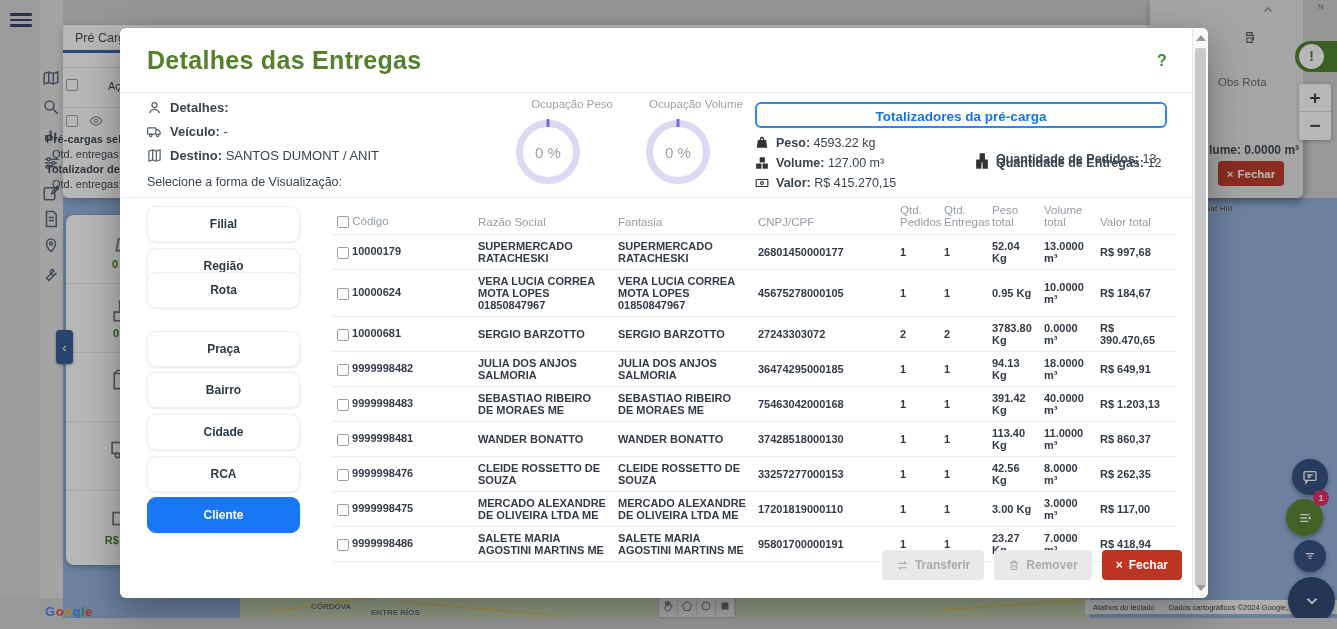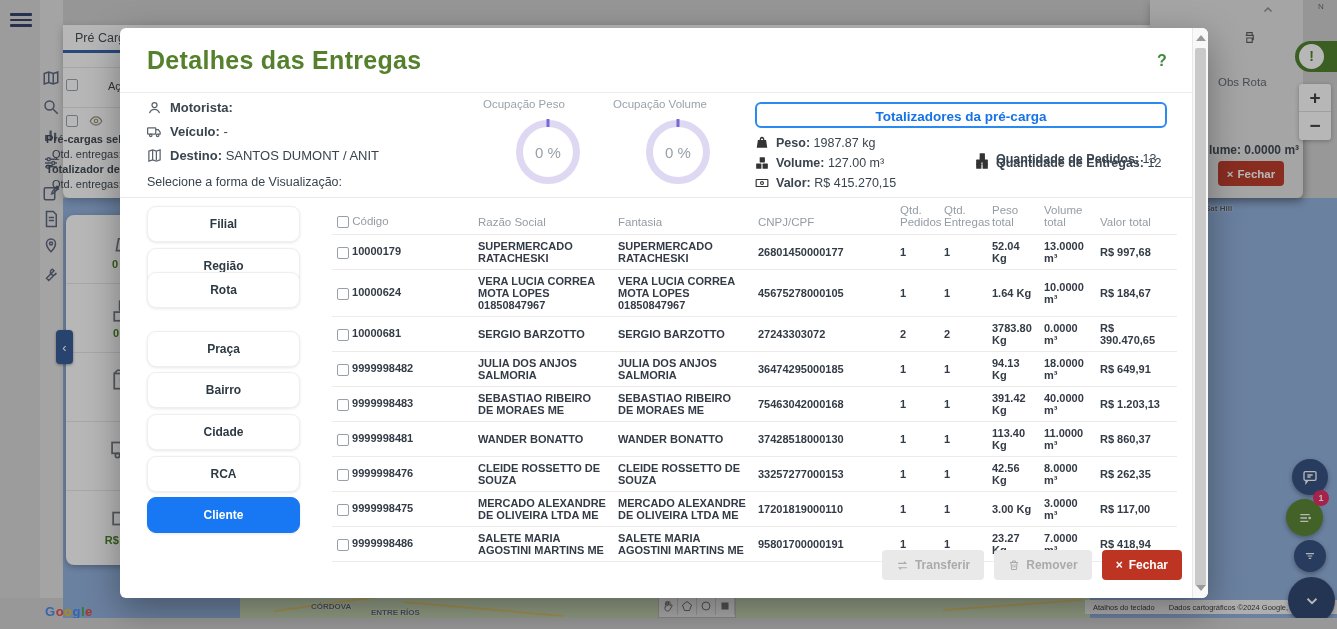--- a/index.html
+++ b/index.html
@@ -63,21 +63,21 @@
 
   
   .overlay{position:absolute;inset:0;background:rgba(30,30,30,.32);z-index:50;}
   .modal{position:absolute;left:120px;top:28px;width:1088px;height:570px;background:#fff;
     border-radius:6px;box-shadow:0 12px 36px rgba(0,0,0,.35);z-index:100;}
   .m-title{position:absolute;left:27px;top:18px;font-size:25px;font-weight:bold;color:#55802c;letter-spacing:.3px;}
   .m-help{position:absolute;left:1037px;top:24px;font-size:16px;font-weight:bold;color:#3b8a3c;cursor:pointer;}
   .m-div{position:absolute;left:0;width:1073px;height:1px;background:#ececec;}
   .inforow{position:absolute;left:27px;font-size:13px;color:#39444e;display:flex;align-items:center;gap:8px;}
   .inforow .ic{color:#5b646d;width:15px;height:15px;}
-  .glabel{position:absolute;width:130px;text-align:left;font-size:11.5px;color:#9aa2ab;}
+  .glabel{position:absolute;width:130px;text-align:right;font-size:11.5px;color:#9aa2ab;}
   .gauge{position:absolute;width:50px;height:50px;border:7px solid #ded8f2;border-radius:50%;
     display:flex;align-items:center;justify-content:center;font-size:15px;color:#9aa0a6;}
   .gauge .tick{position:absolute;left:50%;top:-8px;width:3px;height:8px;background:#7668d8;transform:translateX(-50%);}
   .totbox{position:absolute;left:635px;top:74px;width:412px;height:26px;border:2px solid #2a8af0;
     border-radius:6px;text-align:center;line-height:26px;font-size:13.5px;font-weight:bold;color:#1673e6;
     box-sizing:border-box;cursor:default;}
   .totrow{position:absolute;font-size:12.5px;color:#39444e;display:flex;align-items:center;gap:7px;white-space:nowrap;}
   .totrow .ic{color:#333;width:14px;height:14px;}
   .vbtn{position:absolute;left:27px;width:153px;height:36px;background:#fff;border:1px solid #efefef;
     border-radius:9px;box-shadow:0 1px 3px rgba(0,0,0,.09);font-size:12px;font-weight:bold;color:#2d3a44;
@@ -346,21 +346,21 @@
     <div class="m-help">?</div>
     <div class="m-div" style="top:64px"></div>
 
     <div class="inforow" style="top:72px">
       <span class="ic">
           <svg viewBox="0 0 24 24" fill="none" stroke="currentColor" stroke-width="2">
             <circle cx="12" cy="8" r="4"></circle>
             <path d="M4 21c1.5-4 4.5-6 8-6s6.5 2 8 6"></path>
           </svg>
         </span>
-      <span><b>Motorista:</b> <span></span></span>
+      <span><b>Detalhes:</b> <span></span></span>
     </div>
     <div class="inforow" style="top:96px">
       <span class="ic">
           <svg viewBox="0 0 24 24" fill="none" stroke="currentColor" stroke-width="2">
             <rect x="1" y="6" width="13" height="10" rx="1"></rect>
             <path d="M14 9h4l3 4v3h-3"></path>
             <circle cx="6" cy="18" r="2"></circle>
             <circle cx="17" cy="18" r="2"></circle>
           </svg>
         </span>
@@ -390,21 +390,21 @@
         <span>0 %</span>
     </div>
 
     <div class="totbox">Totalizadores da pré-carga</div>
     <div class="totrow" style="left:635px;top:108px">
       <span class="ic">
           <svg viewBox="0 0 24 24" fill="currentColor">
             <path d="M8.3 7a4 4 0 117.4 0H19l2 13H3L5 7h3.3zm2.2 0h3a1.8 1.8 0 10-3 0z"></path>
           </svg>
         </span>
-      <span><b>Peso:</b> <span>1987.87 kg</span></span>
+      <span><b>Peso:</b> <span>4593.22 kg</span></span>
     </div>
     <div class="totrow" style="left:635px;top:128px">
       <span class="ic">
           <svg viewBox="0 0 24 24" fill="currentColor">
             <rect x="8" y="2" width="9" height="9" rx="1"></rect>
             <rect x="2" y="13" width="9" height="9" rx="1"></rect>
             <rect x="13" y="13" width="9" height="9" rx="1"></rect>
           </svg>
         </span>
       <span><b>Volume:</b> <span>127.00 m³</span></span>
@@ -493,21 +493,21 @@
             <td>13.0000 m³</td>
             <td>R$ 997,68</td>
           </tr>
             <tr>
             <td><span class="cb"></span> <span>10000624</span></td>
             <td>VERA LUCIA CORREA MOTA LOPES 01850847967</td>
             <td>VERA LUCIA CORREA MOTA LOPES 01850847967</td>
             <td>45675278000105</td>
             <td>1</td>
             <td>1</td>
-            <td>1.64 Kg</td>
+            <td>0.95 Kg</td>
             <td>10.0000 m³</td>
             <td>R$ 184,67</td>
           </tr>
             <tr>
             <td><span class="cb"></span> <span>10000681</span></td>
             <td>SERGIO BARZOTTO</td>
             <td>SERGIO BARZOTTO</td>
             <td>27243303072</td>
             <td>2</td>
             <td>2</td>

